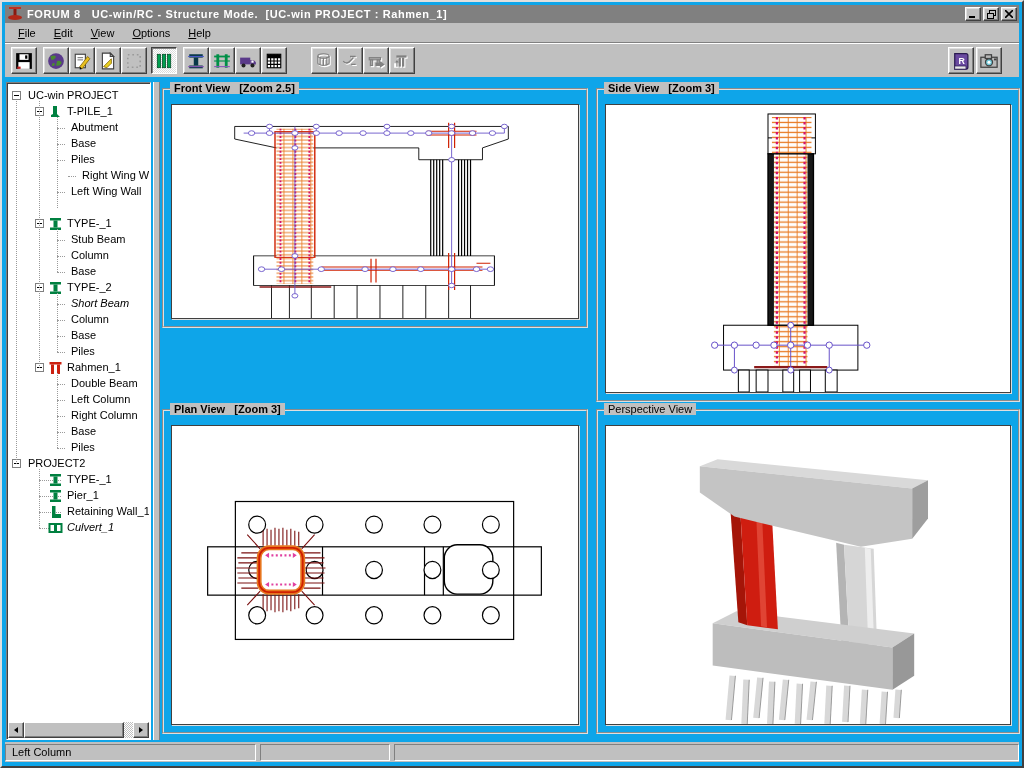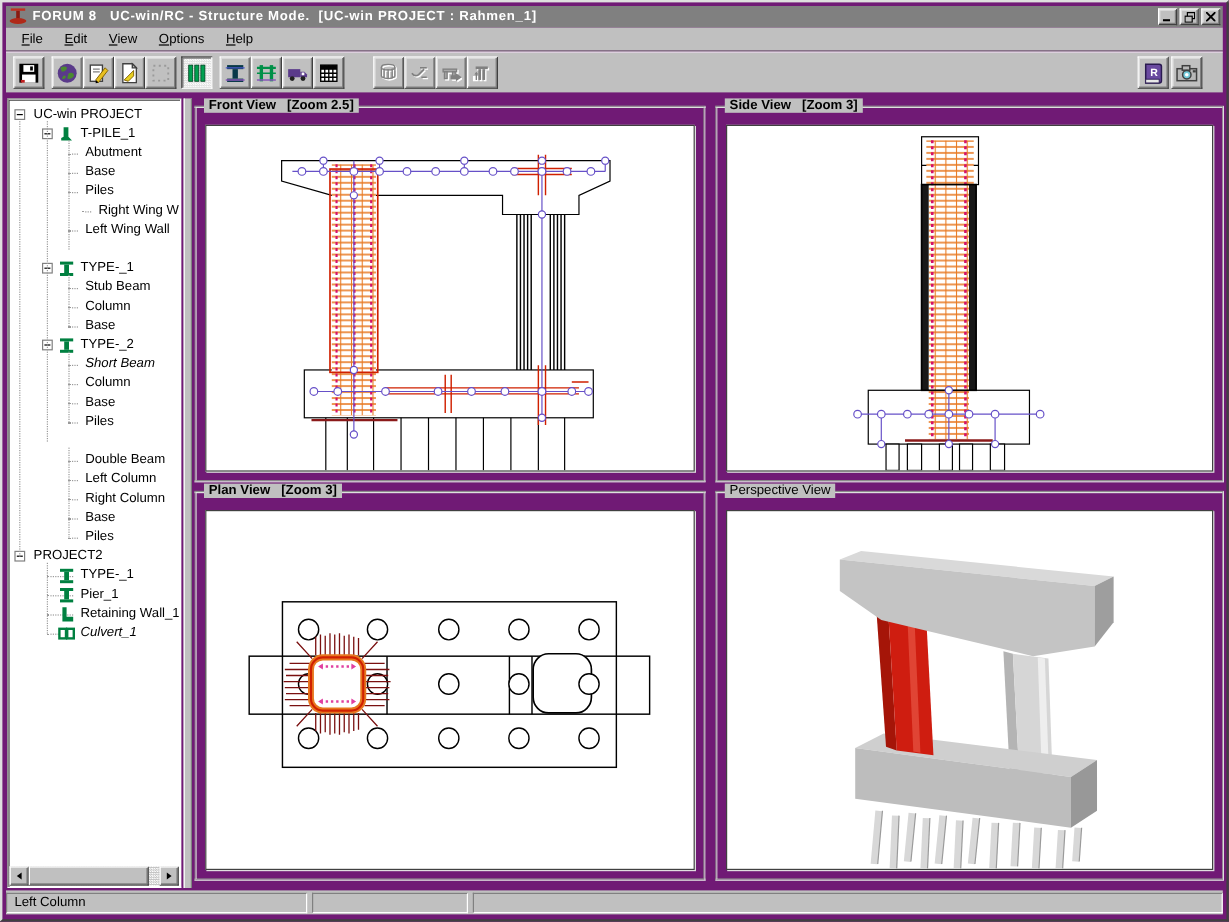--- a/index.html
+++ b/index.html
@@ -1,17 +1,17 @@
 <!DOCTYPE html>
 <html><head>
 <meta charset="utf-8">
 <style>
   html,body{margin:0;padding:0;background:#555;}
   *{box-sizing:border-box;}
-  .screen{position:relative;width:1024px;height:768px;background:#701a75;
+  .screen{position:relative;width:1024px;height:768px;background:#0ea5e9;
     font-family:"Liberation Sans",sans-serif;font-size:11px;color:#000;overflow:hidden;
     border-top:2px solid #dfdfdf;border-left:2px solid #dfdfdf;border-right:2px solid #404040;border-bottom:2px solid #404040;}
   
   .titlebar{position:absolute;left:3px;top:3px;right:3px;height:18px;background:#808080;
     display:flex;align-items:center;padding:0 2px;color:#fff;font-weight:bold;letter-spacing:.6px;}
   .titlebar .title-text{margin-left:4px;white-space:pre;}
   .win-btns{margin-left:auto;display:flex;gap:2px;}
   .wbtn{width:16px;height:14px;background:#c0c0c0;border:1px solid;border-color:#fff #404040 #404040 #fff;
     box-shadow:inset -1px -1px 0 #808080,inset 1px 1px 0 #dfdfdf;display:flex;align-items:center;justify-content:center;padding:0;}
   .menubar{position:absolute;left:3px;top:21px;right:3px;height:19px;display:flex;align-items:center;padding-left:4px;background:#c0c0c0;}
@@ -322,20 +322,29 @@
           <span class="tree-label" style="left: 61px;">Column</span>
         </div>
         <div class="tree-row" style="top: 244px;">
           <div class="tstub" style="left: 49px; width: 8px;"></div>
           <span class="tree-label" style="left: 61px;">Base</span>
         </div>
         <div class="tree-row" style="top: 260px;">
           <div class="tstub" style="left: 49px; width: 8px;"></div>
           <span class="tree-label" style="left: 61px;">Piles</span>
         </div>
+        <div class="tree-row" style="top: 276px;">
+          <div class="texp" style="left: 26.5px;"></div>
+          <span class="ticon" style="left: 40px;"><svg width="15" height="14" viewBox="0 0 15 14">
+              <rect x="1.5" y="1" width="12" height="2.5" fill="#cc2010"></rect>
+              <rect x="3" y="3.5" width="3" height="9.5" fill="#cc2010"></rect>
+              <rect x="9" y="3.5" width="3" height="9.5" fill="#cc2010"></rect>
+            </svg></span>
+          <span class="tree-label" style="left: 57px;">Rahmen_1</span>
+        </div>
         <div class="tree-row" style="top: 292px;">
           <div class="tstub" style="left: 49px; width: 8px;"></div>
           <span class="tree-label" style="left: 61px;">Double Beam</span>
         </div>
         <div class="tree-row" style="top: 308px;">
           <div class="tstub" style="left: 49px; width: 8px;"></div>
           <span class="tree-label" style="left: 61px;">Left Column</span>
         </div>
         <div class="tree-row" style="top: 324px;">
           <div class="tstub" style="left: 49px; width: 8px;"></div>
@@ -399,21 +408,21 @@
           <span class="arrow left"></span>
         </div>
       <div class="sthumb"></div>
       <div class="sbtn" style="right:0">
           <span class="arrow right"></span>
         </div>
     </div>
   </div>
   <div class="splitter"></div>
 
-  <div class="viewport" style="left:160px;top:86px;width:426px;height:314px">
+  <div class="viewport" style="left:160px;top:86px;width:426px;height:240px">
     <span class="vp-title bold"><span>Front View</span>   <span>[Zoom 2.5]</span></span>
     <div class="vp-canvas">
       <svg viewBox="0 0 408 288" preserveAspectRatio="none">
         <defs>
           <pattern id="rebar" width="9" height="5" patternUnits="userSpaceOnUse">
             <rect width="9" height="5" fill="#fff"></rect>
             <line x1="0" y1="2.5" x2="9" y2="2.5" stroke="#e87820" stroke-width="1.3"></line>
             <line x1="4.5" y1="0" x2="4.5" y2="5" stroke="#e87820" stroke-width="0.9"></line>
           </pattern>
         </defs>

